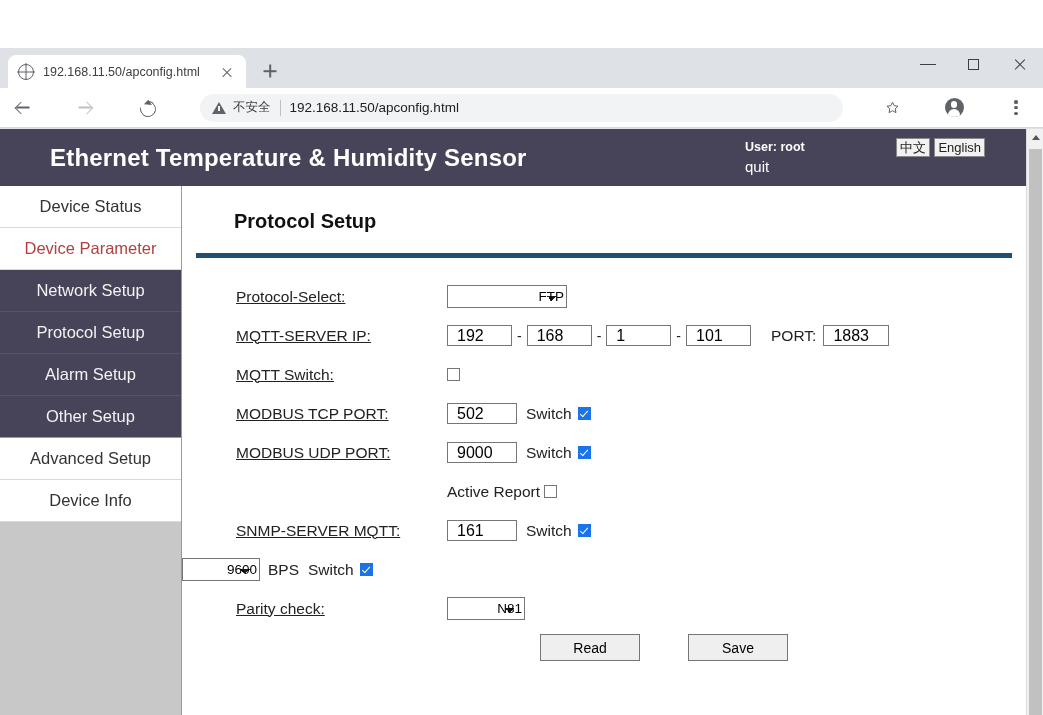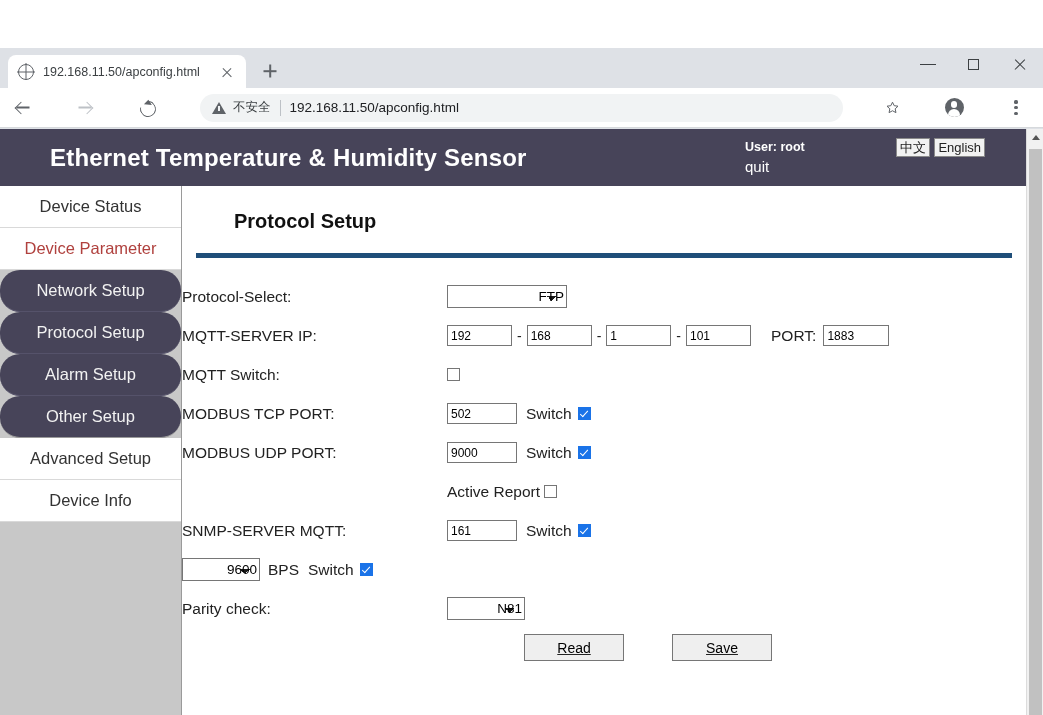--- a/index.html
+++ b/index.html
@@ -229,53 +229,54 @@
     border-right: 1px solid #9a9a9a;
   }
   .nav-item {
     height: 42px; display: flex;
     align-items: center; justify-content: center;
     font-size: 16.5px; box-sizing: border-box;
     border-bottom: 1px solid #d9d9d9;
   }
   .nav-light { background: #ffffff; color: #333333; }
   .nav-active { background: #ffffff; color: #b0413e; }
-  .nav-dark { background: #474459; color: #f2f2f2; border-bottom: 1px solid #55526a; border-radius: 20px; }
+  .nav-dark { background: #474459; color: #f2f2f2; border-bottom: 1px solid #55526a; }
   .nav-dark.last { border-bottom: 1px solid #9a9a9a; }
 
   
   .content {
     flex: 1 1 auto; background: #ffffff;
     padding: 0; box-sizing: border-box; position: relative;
   }
   .content-title {
     margin: 0; padding: 24px 0 0 52px;
     font-size: 20px; font-weight: bold; color: #111111;
   }
   .divider {
     height: 5px; background: #1f4e79;
     margin: 20px 14px 0 14px;
   }
 
   .form { padding: 19px 0 0 0; font-size: 15.5px; color: #222222; }
   .frow { display: flex; align-items: center; height: 39px; }
   .flabel {
     width: 265px; flex: 0 0 265px;
-    box-sizing: border-box;
+    padding-left: 54px; box-sizing: border-box;
     white-space: nowrap;
+    text-decoration: underline;
   }
   .flabel.wide { width: 319px; flex: 0 0 319px; }
   .fctl { display: flex; align-items: center; }
 
   input.tx {
     font-family: "Liberation Sans", sans-serif;
-    font-size: 12px; color: #000;
+    font-size: 16px; color: #000;
     height: 21px; box-sizing: border-box;
     border: 1px solid #767676; background: #fff;
-    padding: 0 3px; outline: none;
+    padding: 0 9px; outline: none;
   }
   .w-ip   { width: 65px; }
   .w-port { width: 66px; }
   .w-mb   { width: 70px; }
   .w-rt   { width: 90px; }
   .dash { padding: 0 5px; font-size: 14px; color: #222; }
   .port-label { margin-left: 20px; margin-right: 7px; }
 
   select.sel {
     font-family: "Liberation Sans", sans-serif;
@@ -305,21 +306,21 @@
   .cb.on::after {
     content: ""; position: absolute;
     left: 3.8px; top: 1.1px; width: 3.4px; height: 7px;
     border: solid #ffffff; border-width: 0 1.8px 1.8px 0;
     transform: rotate(42deg);
   }
   .switch-word { margin: 0 6px 0 9px; }
   .unit { margin-left: 8px; }
   .inline-label { margin-right: 0px; }
 
-  .btnrow { display: flex; padding: 6px 0 0 0; text-decoration: underline; }
+  .btnrow { display: flex; padding: 6px 0 0 16px; }
   .btn {
     font-family: "Liberation Sans", sans-serif;
     font-size: 14px; color: #000;
     background: #efefef; border: 1px solid #767676;
     width: 100px; height: 27px; cursor: default;
   }
   .btn-read { margin-left: 342px; }
   .btn-save { margin-left: 48px; }
 
   

